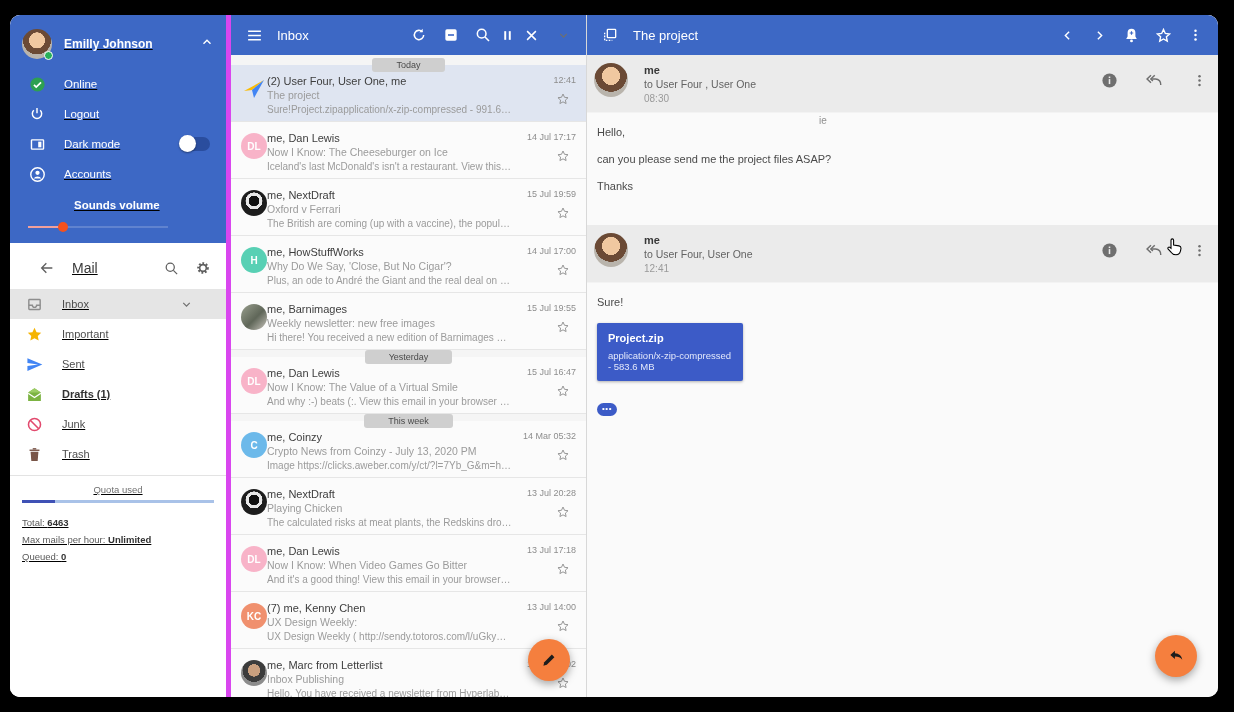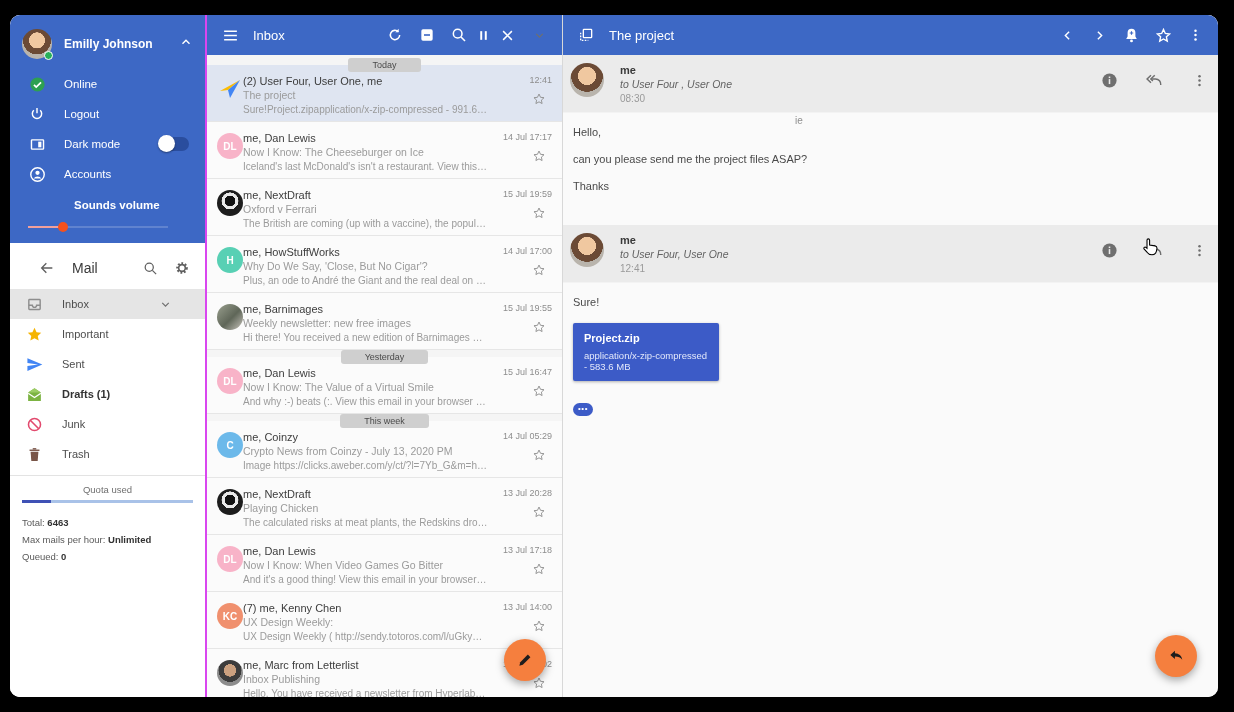--- a/index.html
+++ b/index.html
@@ -1,20 +1,20 @@
 <!DOCTYPE html>
 <html><head>
 <meta charset="utf-8">
 <style>
   * { margin:0; padding:0; box-sizing:border-box; }
   html,body { width:1234px; height:712px; background:#000; font-family:"Liberation Sans", sans-serif; overflow:hidden; }
   .app { position:absolute; left:10px; top:15px; width:1208px; height:682px; background:#f7f7f7; border-radius:10px; overflow:hidden; display:flex; }
 
   
-  .sidebar { width:197px; flex:none; background:#fff; display:flex; flex-direction:column; border-right:2px solid #d946ef; }
+  .sidebar { width:221px; flex:none; background:#fff; display:flex; flex-direction:column; border-right:5px solid #d946ef;text-decoration:underline; }
   .user-panel { height:228px; background:var(--blue); color:#fff; padding-top:8px; position:relative; }
   .user-row { display:flex; align-items:center; padding:6px 12px 10px 12px; }
   .avatar { border-radius:50%; flex:none; position:relative; }
   .avatar.a30 { width:30px; height:30px; }
   .avatar.a26 { width:26px; height:26px; }
   .avatar.a34 { width:34px; height:34px; }
   .avatar .status-dot { position:absolute; right:-1px; bottom:-1px; width:9px; height:9px; border-radius:50%; background:#27b05a; border:1.5px solid #fff; }
   .av-woman { background:radial-gradient(circle at 50% 38%, #f0c8a0 0 33%, #6b4a35 34% 58%, #b9b4ac 59%); }
   .av-nextdraft { background:radial-gradient(circle at 50% 42%, #111 0 26%, #e8e8e8 27% 42%, #1d1d1d 43%); }
   .av-barnimages { background:linear-gradient(135deg,#9aa08f 0%,#5f6658 55%,#c9c5bd 100%); }
@@ -73,21 +73,21 @@
   .fab { position:absolute; width:42px; height:42px; border-radius:50%; background:var(--orange); box-shadow:0 3px 8px rgba(0,0,0,.35); display:flex; align-items:center; justify-content:center; }
   .fab.compose { right:16px; bottom:16px; }
   .fab.reply { right:21px; bottom:20px; }
 
   
   .reading-pane { flex:1; display:flex; flex-direction:column; background:#fafafa; position:relative; }
   .rp-body { flex:1; overflow:hidden; position:relative; }
   .msg-header { background:#ebebeb; display:flex; padding:8px 10px 6px 7px; min-height:50px; border-bottom:1px solid #f3f3f3; }
   .msg-head-text { margin-left:16px; flex:1; min-width:0; }
   .mh-sender { font-size:11px; font-weight:bold; color:#3a3a3a; line-height:14px; }
-  .mh-to { font-size:10.5px; color:#636363; line-height:14px;font-style:italic; }
+  .mh-to { font-size:10.5px; color:#636363; line-height:14px; }
   .mh-time { font-size:10px; color:#9a9a9a; line-height:15px; }
   .mh-icons { display:flex; align-items:flex-start; padding-top:8px; }
   .mh-icons .icon { width:18px; height:18px; margin-left:27px; display:flex; align-items:center; justify-content:center; }
   .msg-body { padding:13px 2px 18px 10px; }
   .msg-line { font-size:11px; color:#4a4a4a; margin-bottom:15px; }
   .attachment-card { width:146px; background:#3c5bc7; color:#fff; border-radius:2px; padding:9px 11px; margin:14px 0 0 0; box-shadow:0 1px 3px rgba(0,0,0,.3); }
   .att-name { font-size:11px; font-weight:bold; margin-bottom:6px; }
   .att-meta { font-size:9.5px; color:#e3e8fb; }
   .more-chip { margin-top:22px; width:20px; height:13px; background:#3c5bc7; border-radius:7px; color:#fff; font-size:8px; line-height:12px; text-align:center; letter-spacing:.5px; }
   .stray { position:absolute; left:232px; top:60px; font-size:10px; color:#8f8f8f; }
@@ -421,21 +421,21 @@
   </div>
 <div class="group-chip">This week</div>
   <div class="mrow">
     <div class="avatar a26 av-initials" style="background: rgb(108, 185, 234);">C</div>
     <div class="mrow-text">
       <div class="m-sender">me, Coinzy</div>
       <div class="m-subject">Crypto News from Coinzy - July 13, 2020 PM</div>
       <div class="m-snippet">Image https://clicks.aweber.com/y/ct/?l=7Yb_G&amp;m=hR6ZJsKKgd...</div>
     </div>
     <div class="mrow-right">
-      <div class="m-time">14 Jul 05:29</div>
+      <div class="m-time">14 Mar 05:32</div>
       <span class="m-star">
         <svg width="14" height="14" viewBox="0 0 24 24">
                 <path d="M12 3.5l2.6 5.6 6 .7-4.5 4.1 1.2 5.9L12 16.9l-5.3 2.9 1.2-5.9-4.5-4.1 6-.7z" fill="none" stroke="#8f8f8f" stroke-width="1.6"></path>
               </svg>
       </span>
     </div>
   </div>
 
   <div class="mrow">
     <div class="avatar a26 av-nextdraft"></div>

